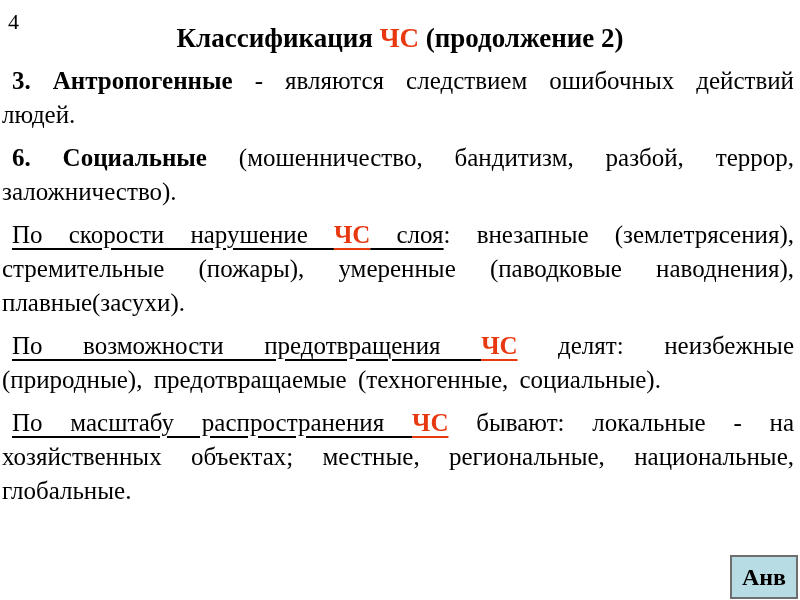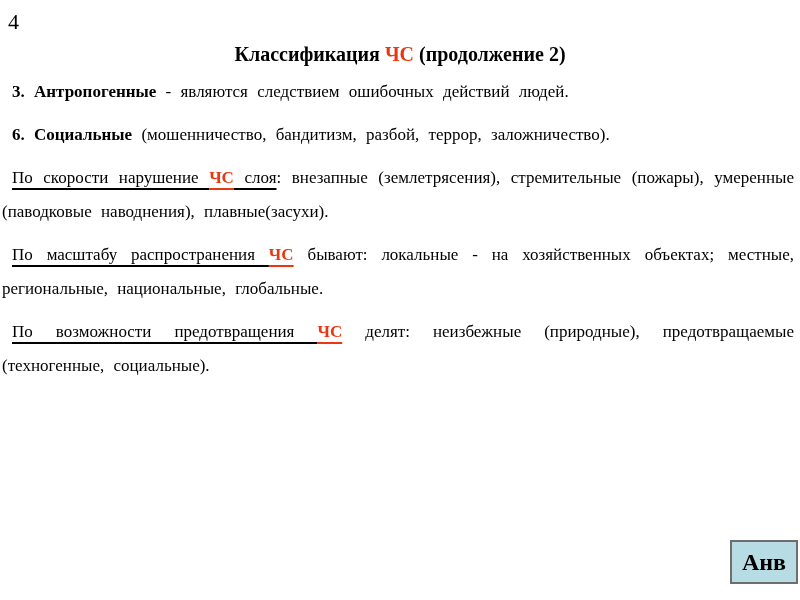--- a/index.html
+++ b/index.html
@@ -18,29 +18,29 @@
     font-family: "Liberation Serif", "DejaVu Serif", serif;
   }
   .page-number {
     position: absolute;
     top: 11px;
     left: 8px;
     font-size: 22px;
     line-height: 1;
   }
   .title {
-    margin: 43px 40px 10px 40px;
+    margin: 24px 40px 10px 40px;
     text-align: center;
-    font-size: 20px;
+    font-size: 27px;
     font-weight: bold;
     line-height: 1.1;
   }
   .para {
     margin: 0 6px 9px 2px;
-    font-size: 17px;
+    font-size: 25px;
     line-height: 34px;
     text-align: justify;
     text-indent: 10px;
     word-spacing: 5px;
     font-family: Liberation Serif, serif;
   }
   .red {
     color: var(--accent-red, #e8380f);
     font-weight: bold;
   }
@@ -49,21 +49,21 @@
     text-decoration-thickness: 2px;
     text-underline-offset: 5px;
     text-decoration-color: var(--text, #000);
   }
   .ul.red {
     text-decoration-color: var(--accent-red, #e8380f);
   }
   .badge {
     position: absolute;
     right: 2px;
-    bottom: 16px;
+    bottom: 1px;
     width: 64px;
     height: 40px;
     background: var(--badge-bg, #b7dce4);
     border: 2px solid var(--badge-border, #6e6e6e);
     display: flex;
     align-items: center;
     justify-content: center;
     font-size: 24px;
     font-weight: bold;
     z-index: 5;
@@ -78,19 +78,19 @@
 
   <div class="title"><span>Классификация </span><span class="red">ЧС</span><span> (продолжение 2)</span></div>
 
   <p class="para"><b>3. Антропогенные</b><span> - являются следствием ошибочных действий людей.</span></p>
 
 
   <p class="para"><b>6. Социальные</b><span> (мошенничество, бандитизм, разбой, террор, заложничество).</span></p>
 
   <p class="para"><span class="ul">По скорости нарушение </span><span class="ul red">ЧС</span><span class="ul"> слоя</span><span>: внезапные (землетрясения), стремительные (пожары), умеренные (паводковые наводнения), плавные(засухи).</span></p>
 
+  <p class="para"><span class="ul">По возможности предотвращения </span><span class="ul red">ЧС</span><span class="ul"></span><span> делят: неизбежные (природные), предотвращаемые (техногенные, социальные).</span></p>
+
   <p class="para"><span class="ul">По масштабу распространения </span><span class="ul red">ЧС</span><span class="ul"></span><span> бывают: локальные - на хозяйственных объектах; местные, региональные, национальные, глобальные.</span></p>
-
-  <p class="para"><span class="ul">По возможности предотвращения </span><span class="ul red">ЧС</span><span class="ul"></span><span> делят: неизбежные (природные), предотвращаемые (техногенные, социальные).</span></p>
 
   <div class="badge">Анв</div>
 
 </div>
 
 </body></html>

